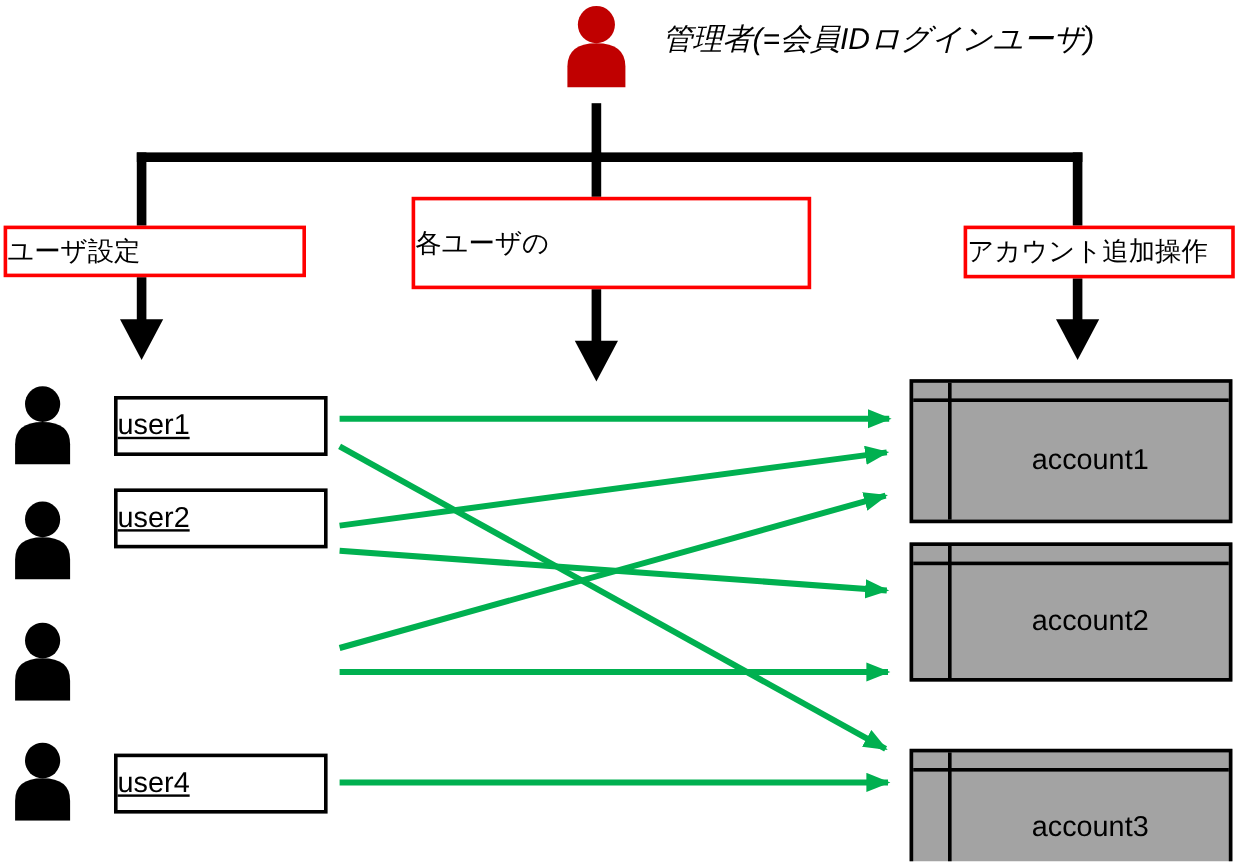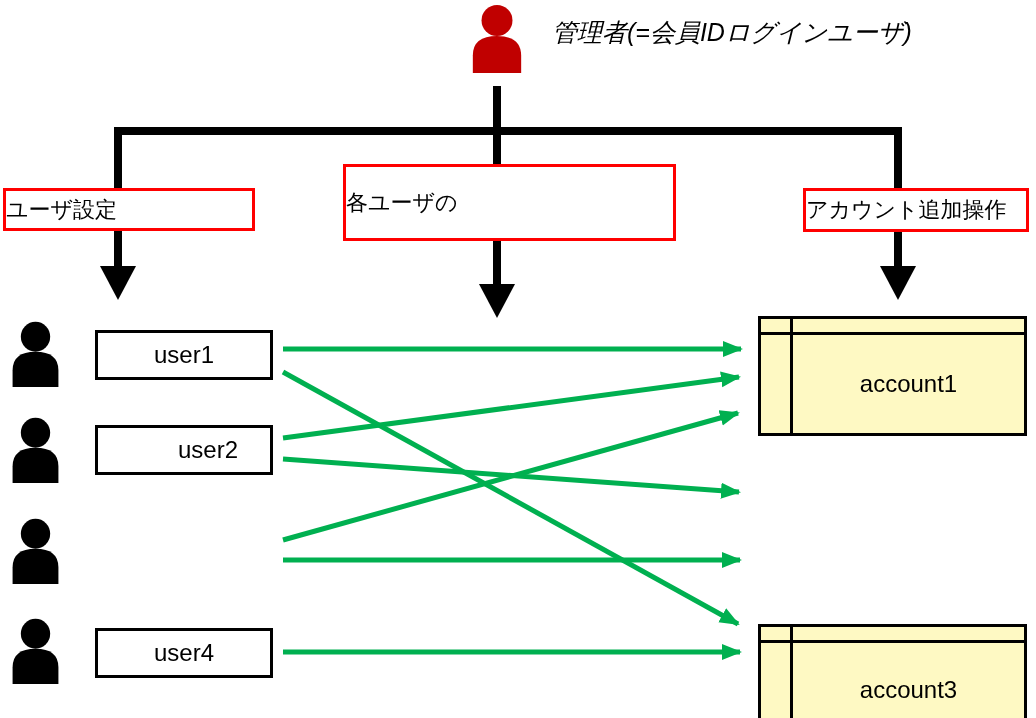--- a/index.html
+++ b/index.html
@@ -19,24 +19,24 @@
     text-align:center;white-space:nowrap;}
 
   
   .admin-label{position:absolute;left:552px;top:16px;font-size:25px;z-index:3;white-space:nowrap;font-style:italic;}
   .person{position:absolute;z-index:3;}
   .person svg{display:block;width:100%;height:100%;}
 
   
   .user-box{position:absolute;left:95px;width:178px;height:50px;background:#fff;
     border:3px solid #000;box-sizing:border-box;display:flex;align-items:center;
-    justify-content:center;font-size:24px;z-index:3;}
+    font-size:24px;z-index:3;text-decoration:underline;}
 
   
-  .account-box{position:absolute;left:758px;width:269px;background:#fef9c3;
+  .account-box{position:absolute;left:758px;width:269px;background:#a3a3a3;
     border:3px solid #000;box-sizing:border-box;z-index:3;}
   .acct-vline{position:absolute;left:29px;top:0;bottom:0;width:3px;background:#000;}
   .acct-hline{position:absolute;left:0;right:0;top:13px;height:3px;background:#000;}
   .acct-label{position:absolute;left:32px;right:0;top:16px;bottom:0;display:flex;
     align-items:center;justify-content:center;font-size:24px;}
 
   
   #arrows{position:absolute;left:0;top:0;width:1036px;height:718px;z-index:2;pointer-events:none;}
 </style>
 </head>
@@ -92,31 +92,36 @@
   <div class="person" style="left:8px;top:617px;width:55px;height:67px;">
     <svg viewBox="0 0 60 72" preserveAspectRatio="none">
         <circle cx="30" cy="18" r="16" fill="#000"></circle>
         <path d="M5,72 L5,54 Q5,34 30,34 Q55,34 55,54 L55,72 Z" fill="#000"></path>
       </svg>
   </div>
 
   <div class="user-box" style="top:330px;">
     <span>user1</span>
   </div>
-  <div class="user-box" style="top:425px;padding-left:48px;">
+  <div class="user-box" style="top:407px;">
     <span>user2</span>
   </div>
   <div class="user-box" style="top:628px;">
     <span>user4</span>
   </div>
 
   <div class="account-box" style="top:316px;height:120px;">
     <div class="acct-vline"></div>
     <div class="acct-hline"></div>
     <div class="acct-label">account1</div>
+  </div>
+  <div class="account-box" style="top:452px;height:116px;">
+    <div class="acct-vline"></div>
+    <div class="acct-hline"></div>
+    <div class="acct-label">account2</div>
   </div>
   <div class="account-box" style="top:624px;height:116px;">
     <div class="acct-vline"></div>
     <div class="acct-hline"></div>
     <div class="acct-label">account3</div>
   </div>
 
   <svg id="arrows" viewBox="0 0 1036 718" xmlns="http://www.w3.org/2000/svg">
       <defs>
         <marker id="ah" markerUnits="strokeWidth" markerWidth="5" markerHeight="4" refX="3.6" refY="1.6" orient="auto">

